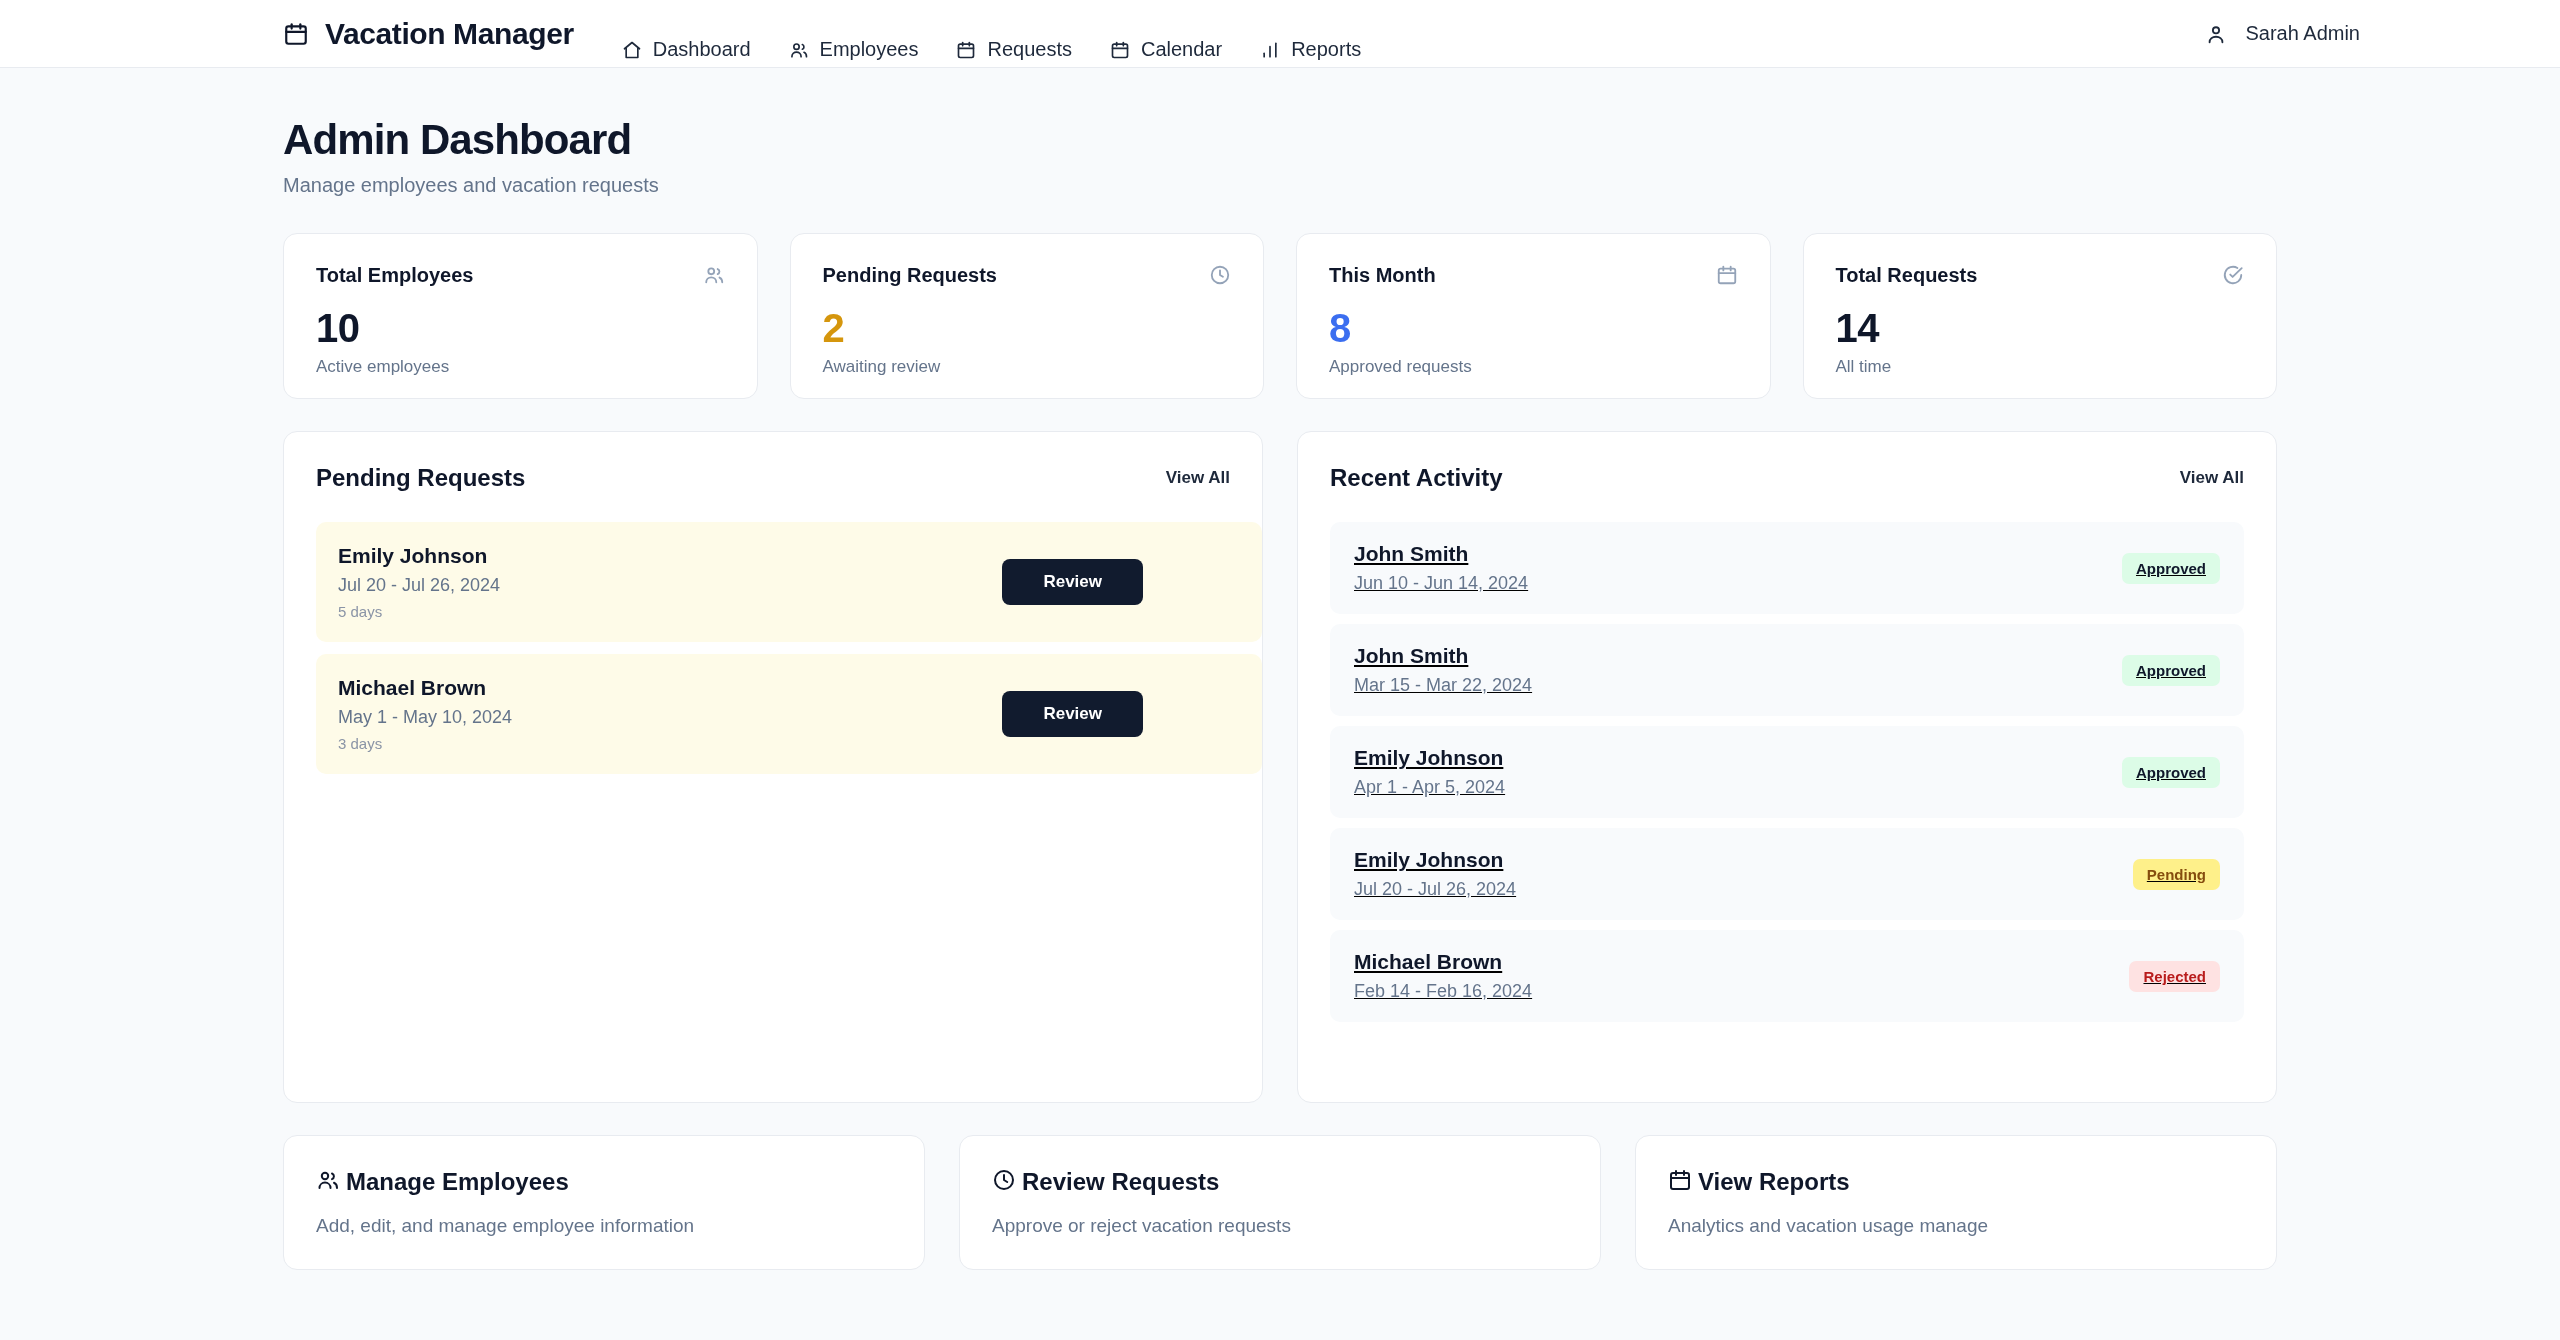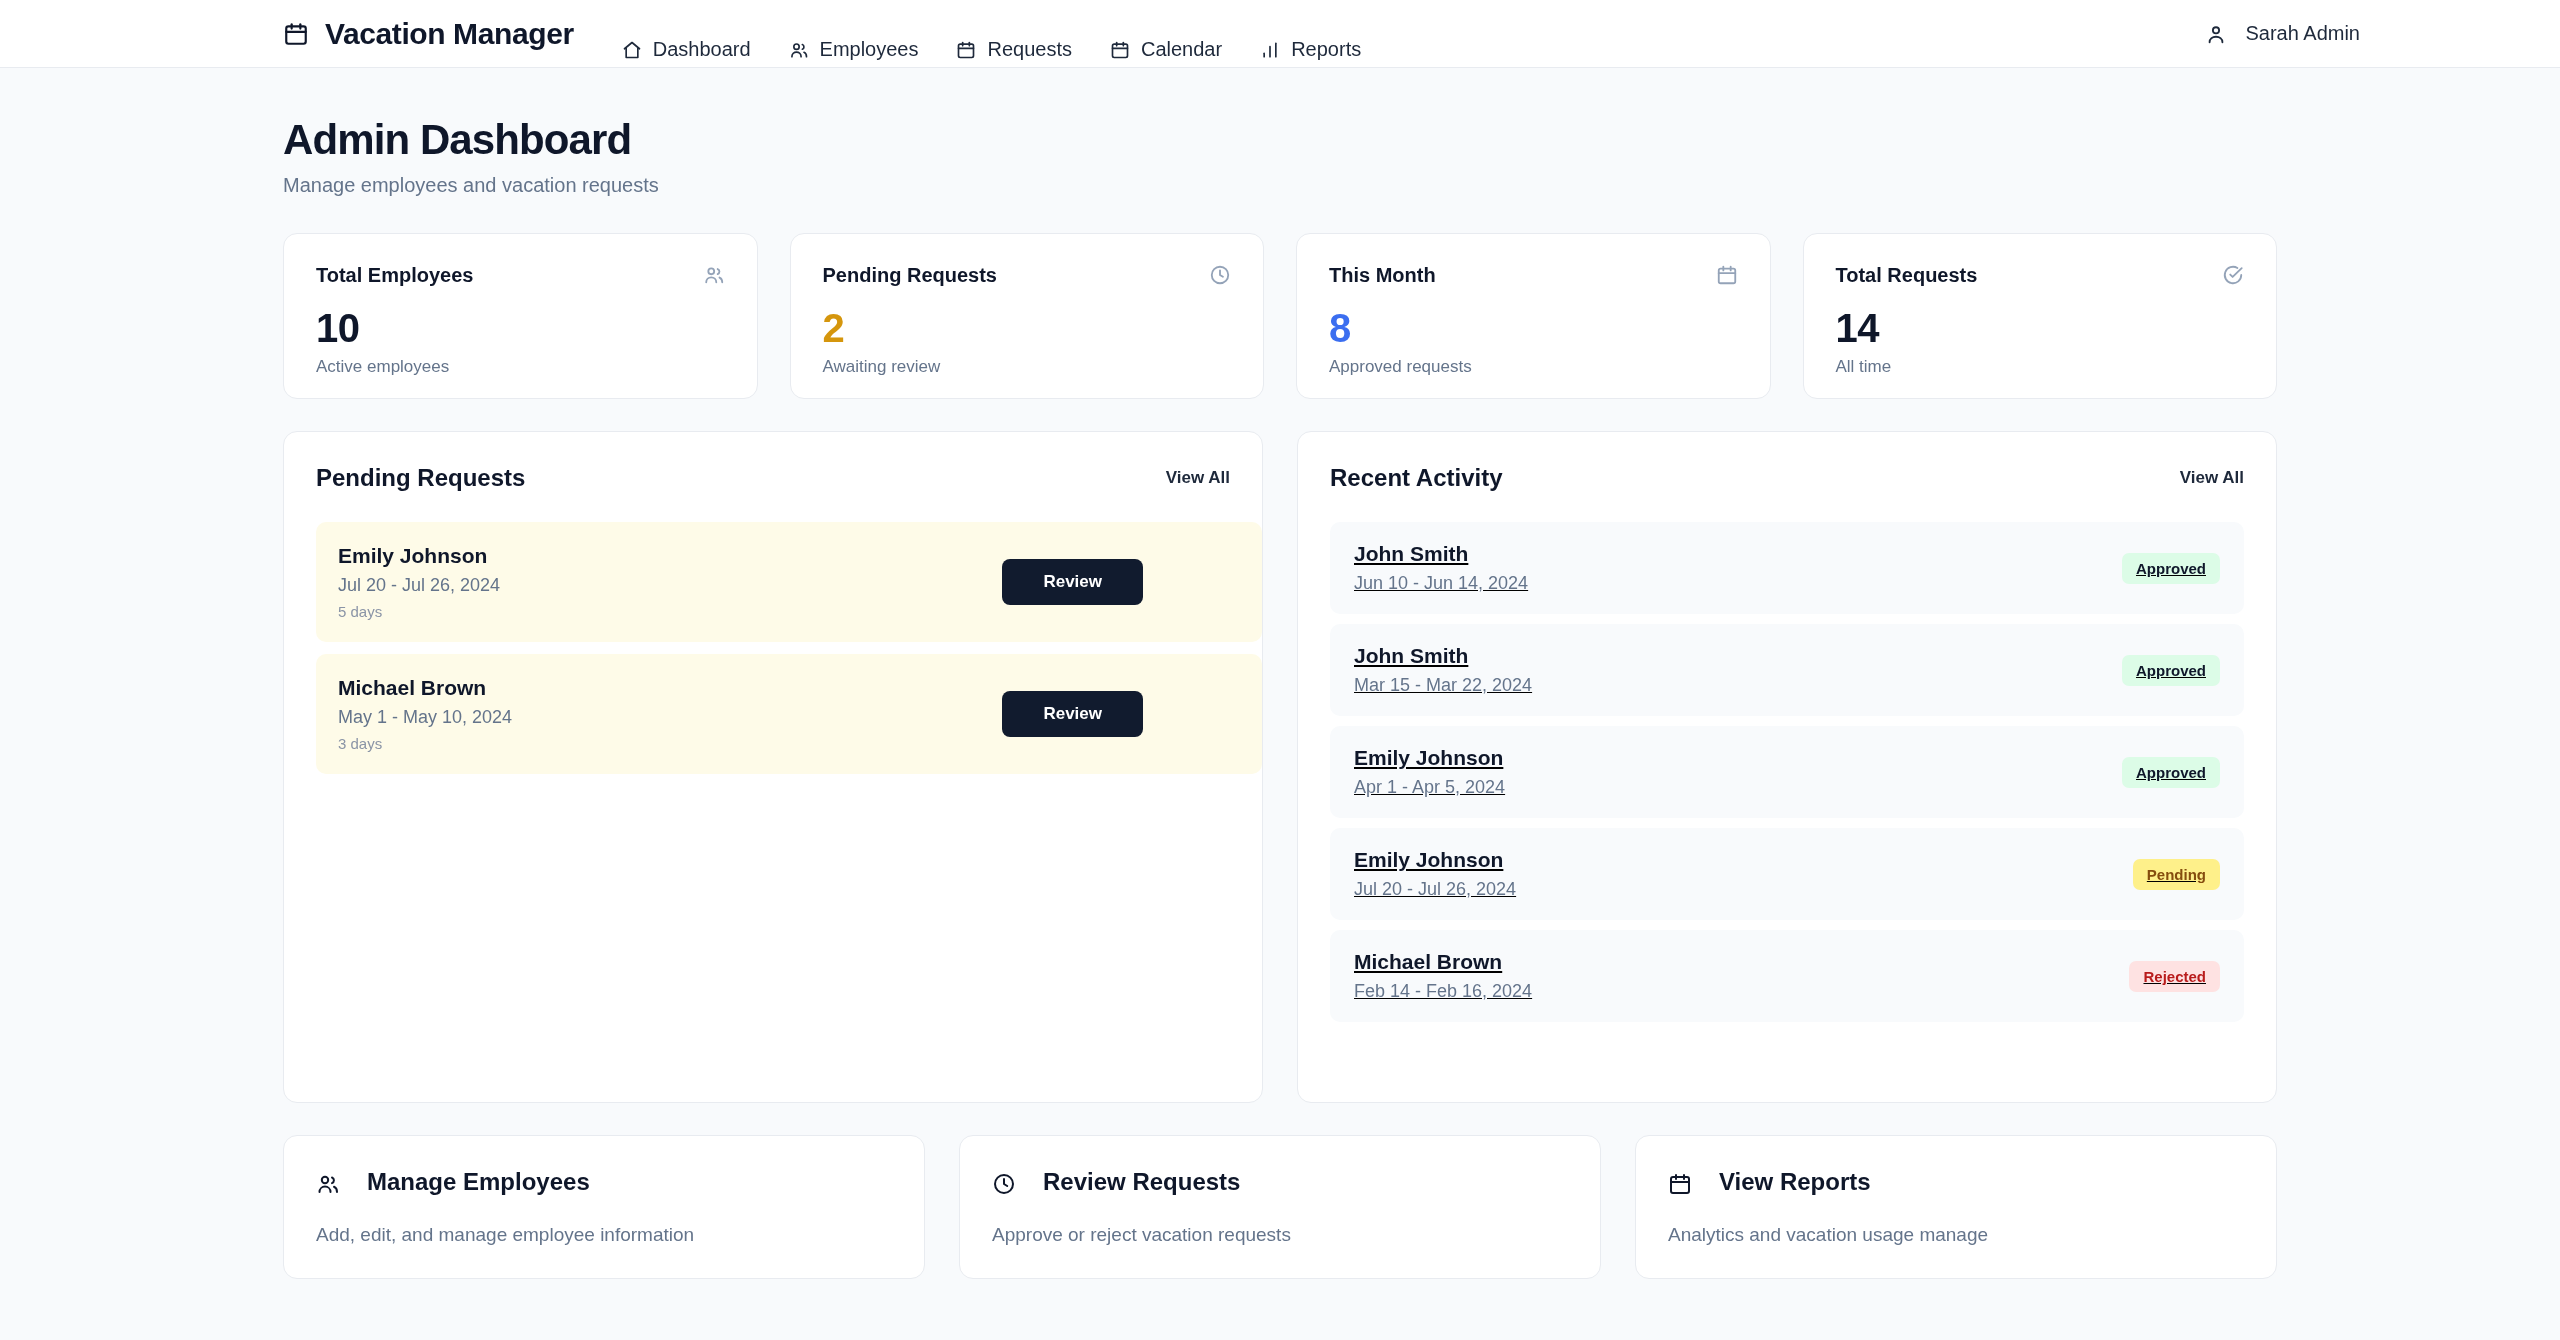--- a/index.html
+++ b/index.html
@@ -229,32 +229,32 @@
   .action-card {
     background: #FFFFFF;
     border: 1px solid #E8EBF0;
     border-radius: 14px;
     padding: 32px;
     min-height: 128px;
     cursor: pointer;
   }
   .action-head {
     display: flex;
-    align-items: flex-end;
-    gap: 27px;
+    align-items: flex-start;
+    gap: 6px;
   }
   .action-title {
     font-size: 24px;
     font-weight: 700;
     color: #0F172A;
   }
   .action-desc {
     font-size: 19px;
     color: #64748B;
-    margin-top: 28px;
+    margin-top: 19px;
   }
 
   .ico { display: inline-flex; align-items: center; justify-content: center; }
   svg { display: block; }
 </style>
 </head>
 <body>
 
 <div class="navbar">
 

